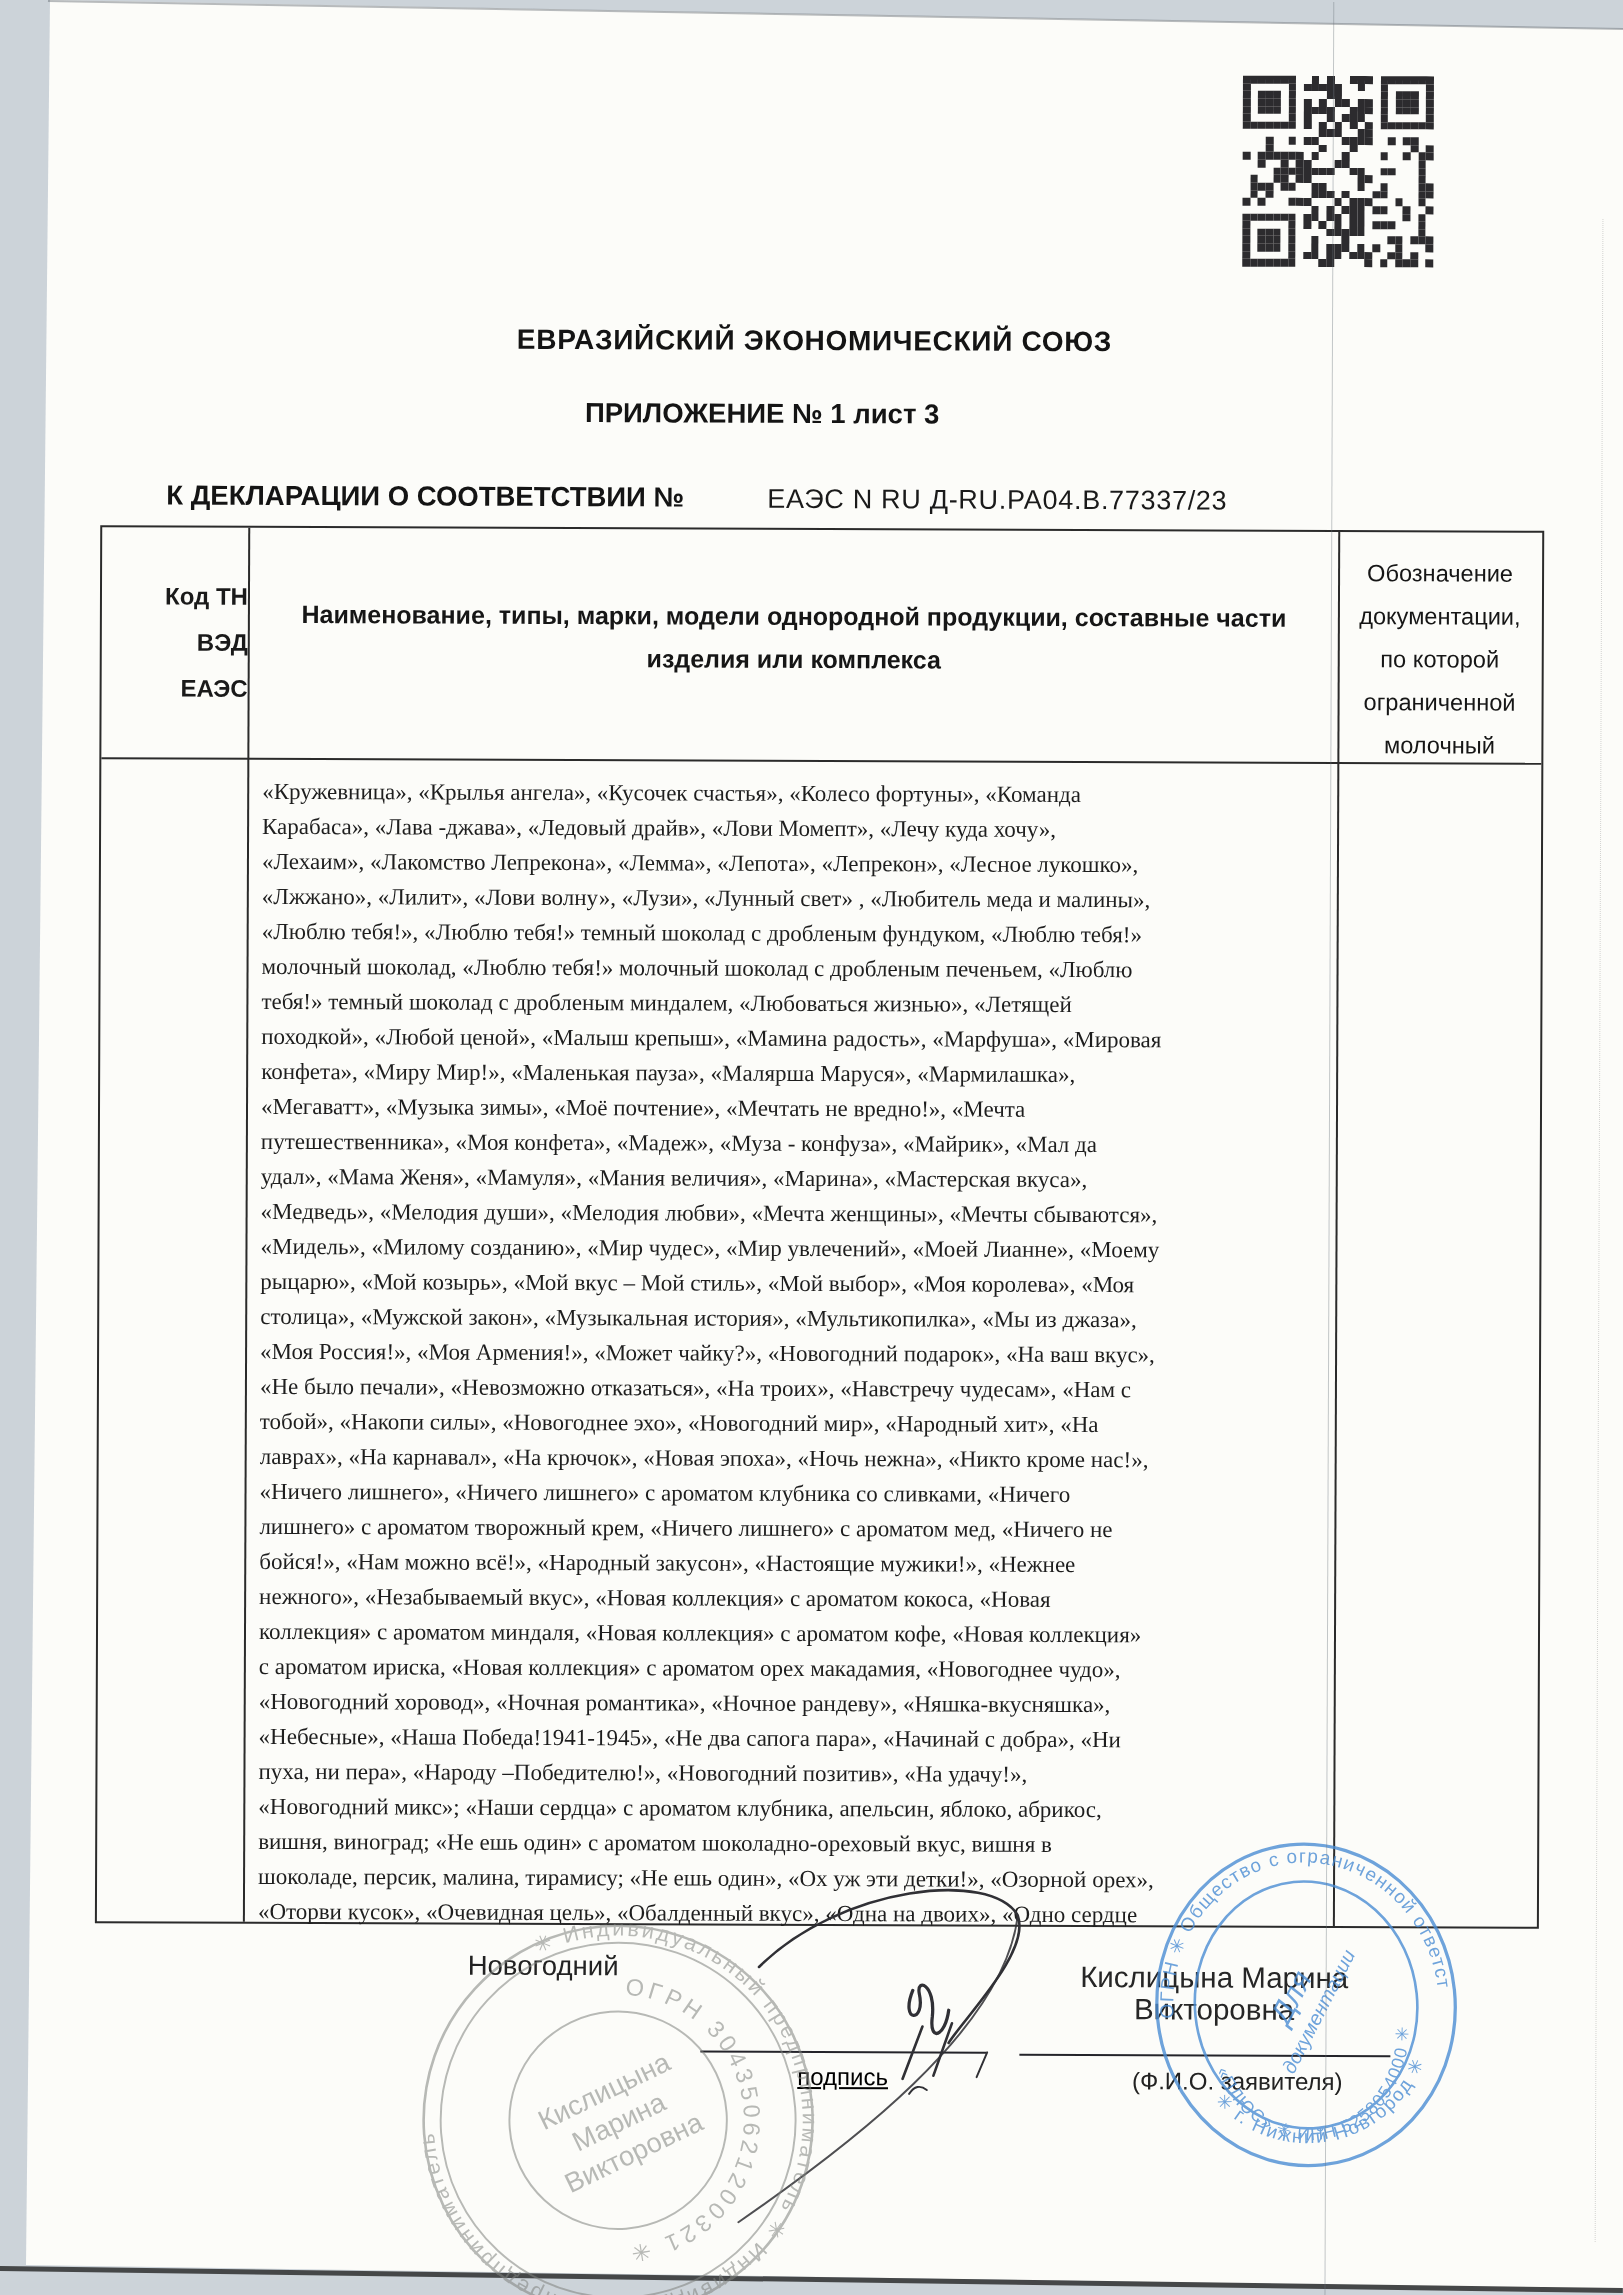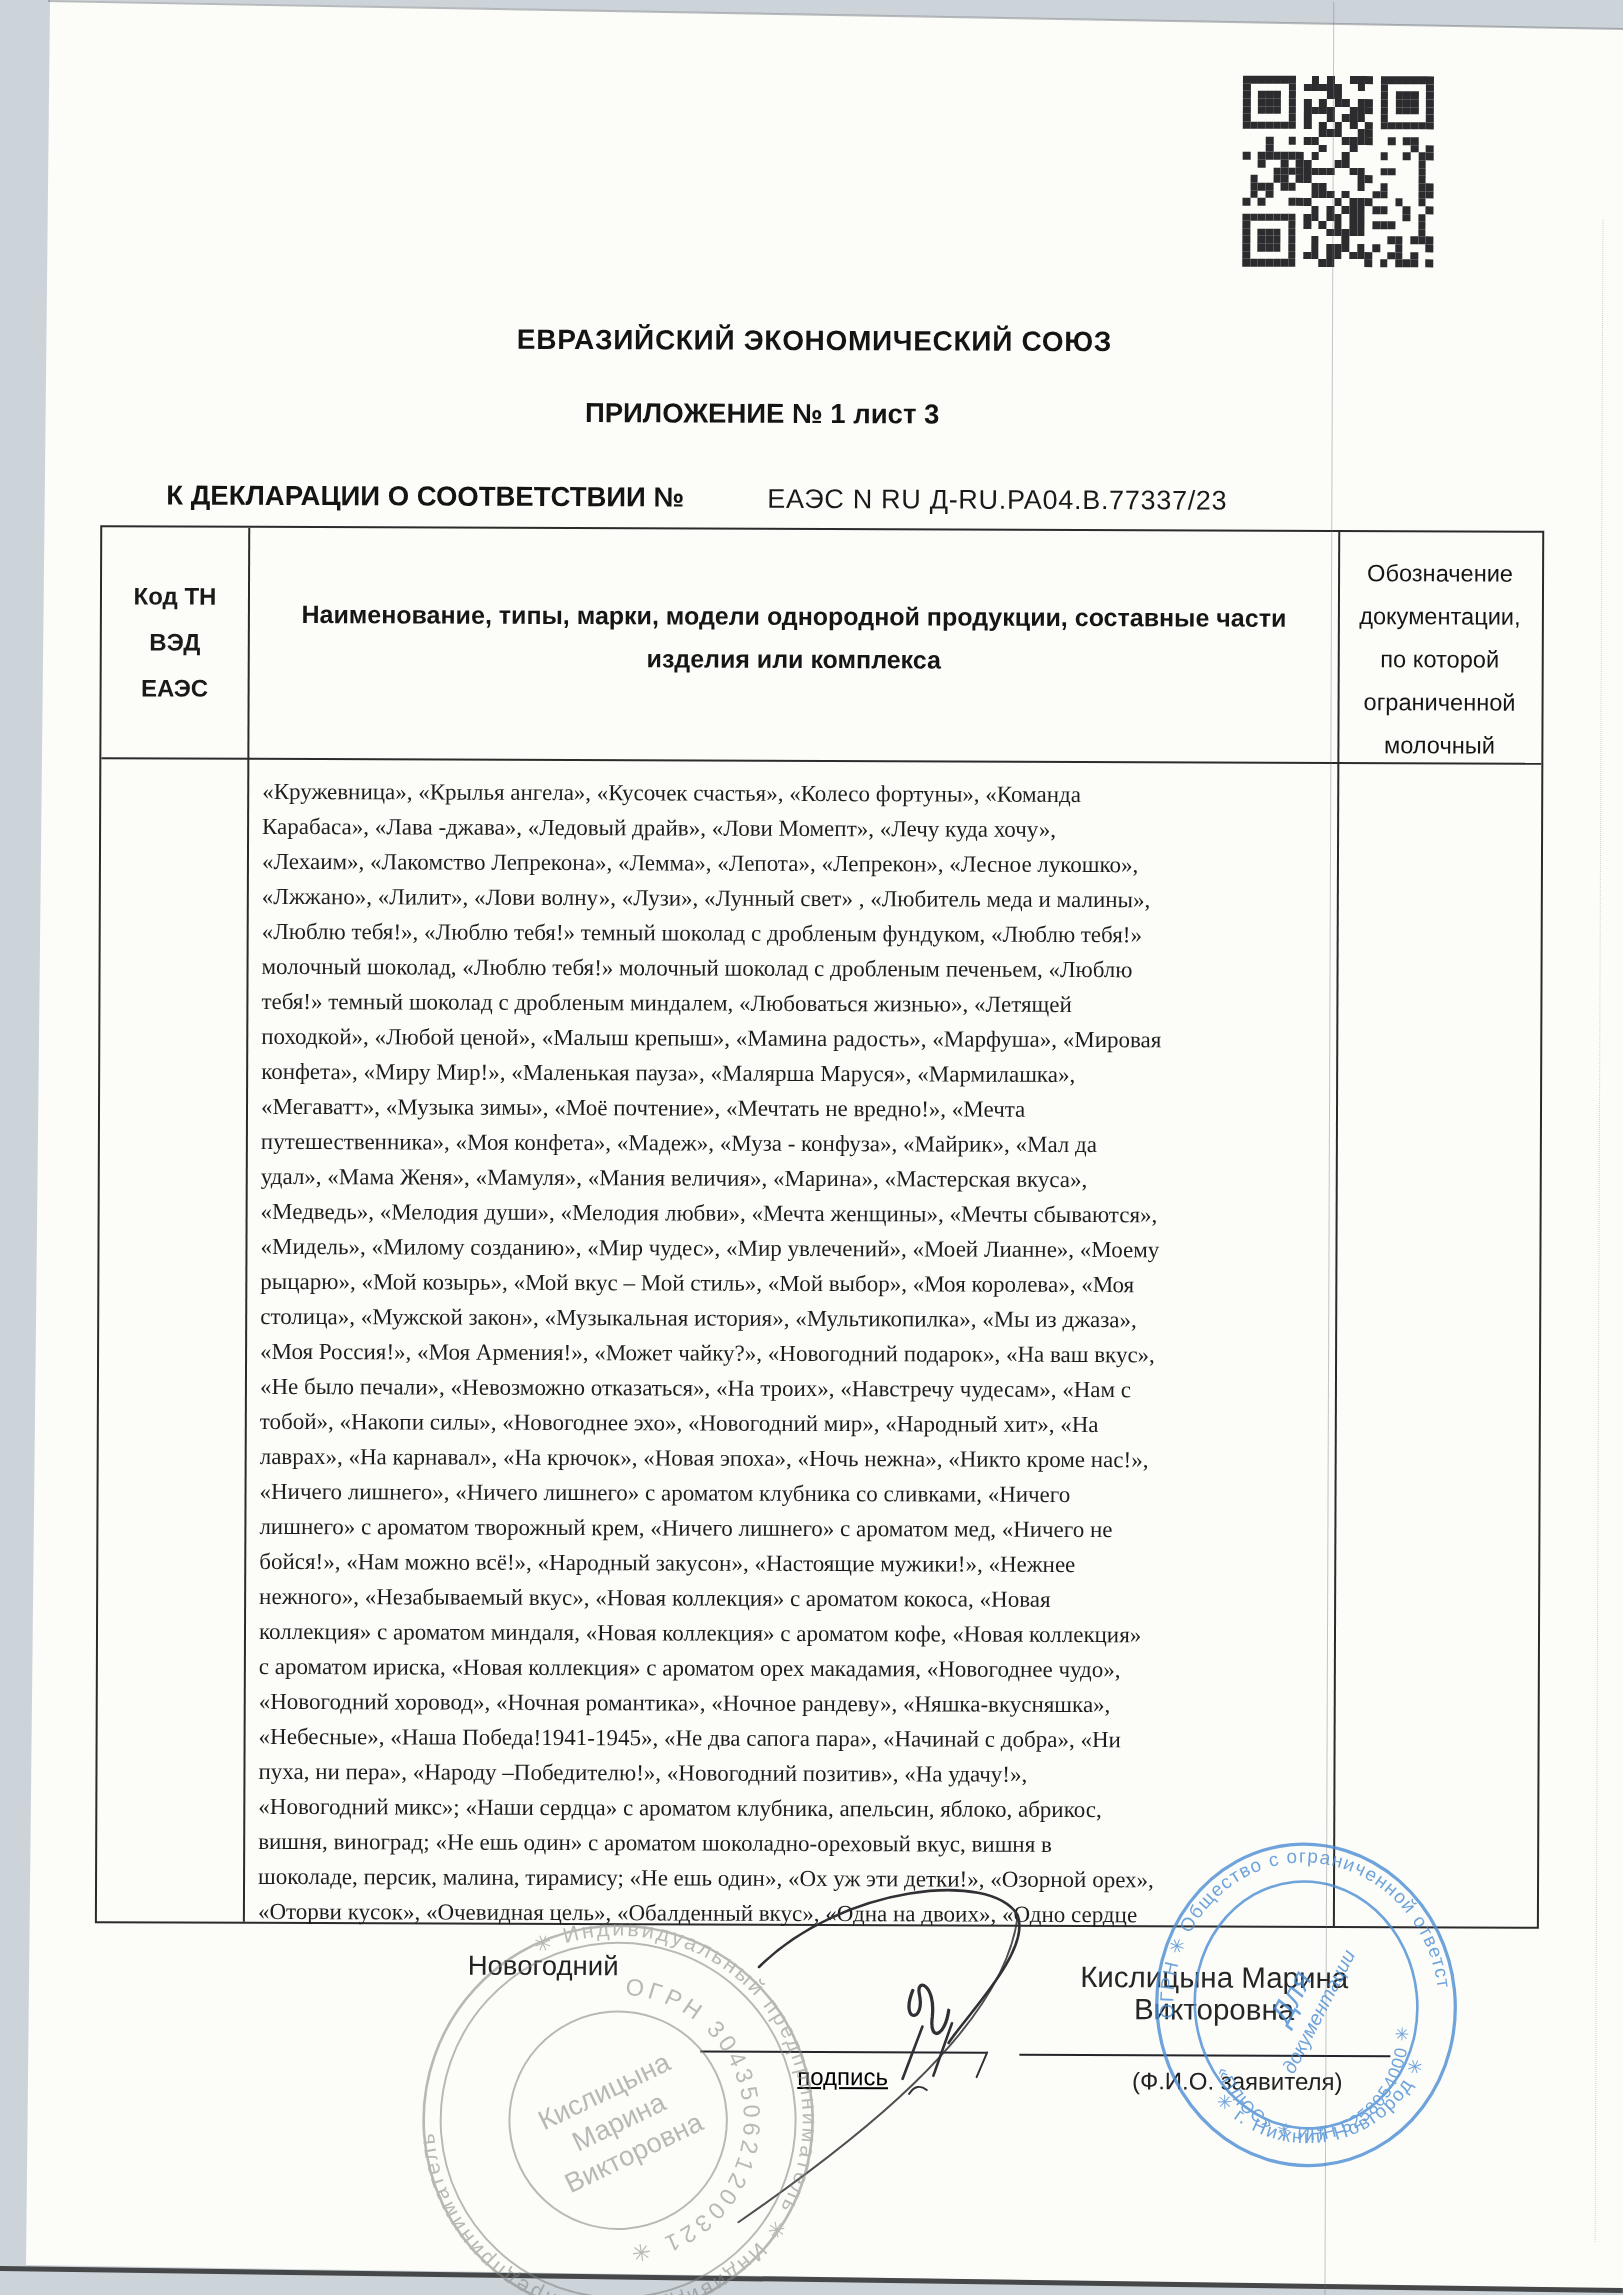--- a/index.html
+++ b/index.html
@@ -44,21 +44,21 @@
   .t-appendix{top:398px;left:-52px;font-size:27.5px;}
   .decl-label{position:absolute;left:164px;top:482px;font-size:27.5px;font-weight:700;color:#141414;}
   .decl-number{position:absolute;left:765px;top:484px;font-size:27px;font-weight:400;color:#1a1a1a;letter-spacing:0.7px;}
 
   
   .doc-table{position:absolute;left:98px;top:528px;width:1440px;height:1394px;border:2px solid #2b2b2b;}
   .vline{position:absolute;top:0;width:2px;height:100%;background:#2b2b2b;}
   .vline.v1{left:146px;}
   .vline.v2{left:1236px;}
   .hsep{position:absolute;left:0;top:230px;width:100%;height:2px;background:#2b2b2b;}
-  .col1-head{position:absolute;left:0;top:46px;width:146px;text-align:center;
+  .col1-head{position:absolute;left:0;top:46px;width:146px;text-align:right;
              font-size:24px;font-weight:700;line-height:46px;color:#1a1a1a;}
   .col2-head{position:absolute;left:157px;top:65px;width:1070px;text-align:center;
              font-size:25px;font-weight:700;line-height:43px;color:#161616;}
   .col3-head{position:absolute;left:1238px;top:19.6px;width:200px;text-align:center;
              font-size:23.6px;font-weight:400;line-height:43px;color:#161616;}
   .body-lines{position:absolute;left:161px;top:246px;width:1073px;
               font-family:"Liberation Serif", serif;font-size:23px;color:#1e1e1e;}
   .body-lines > div{height:35px;line-height:35px;white-space:nowrap;}
 
   

